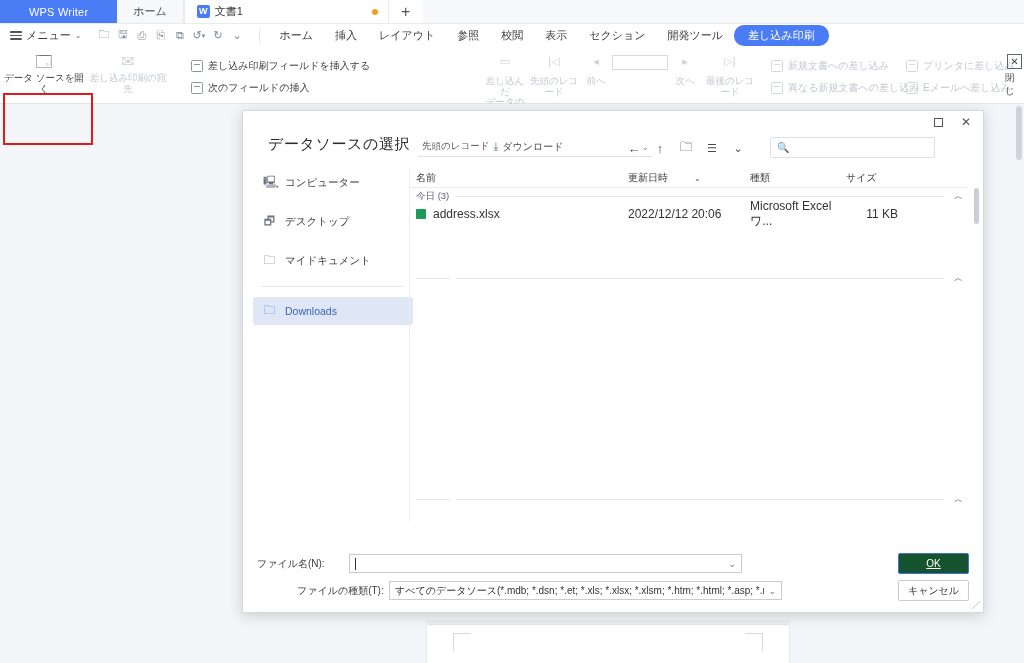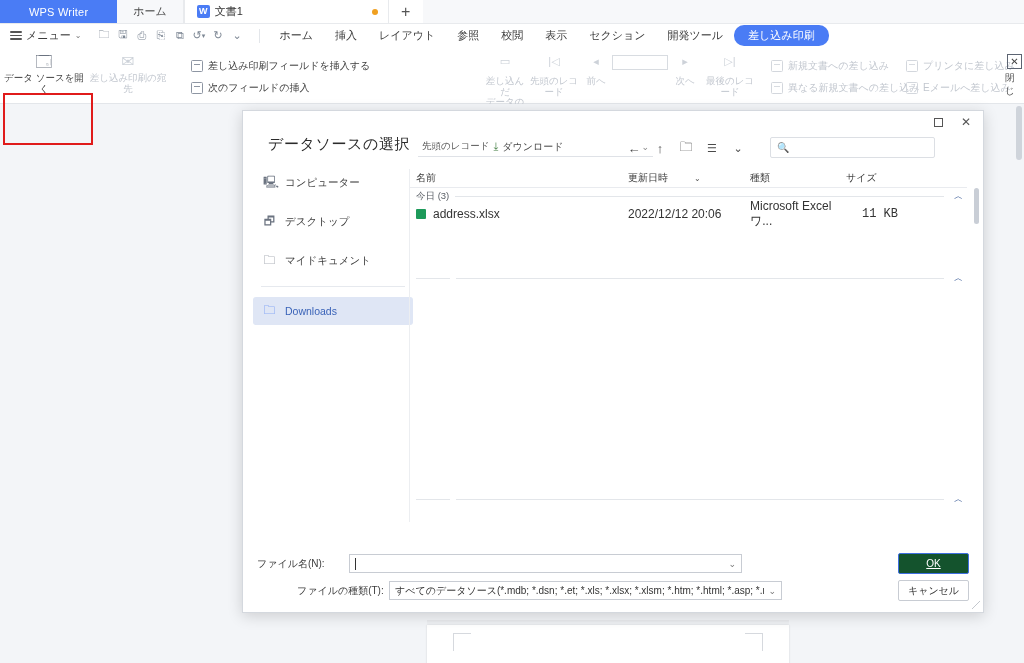--- a/index.html
+++ b/index.html
@@ -216,21 +216,21 @@
     border-left: 1px solid #eceef1;
   }
   .fl-head {
     display: flex; align-items: center; height: 19px;
     font-size: 10px; color: #3c3c3c; border-bottom: 1px solid #e9ebef;
     padding-left: 6px;
   }
   .col-name { width: 212px; }
   .col-date { width: 122px; display: flex; align-items: center; gap: 26px; }
   .col-type { width: 96px; }
-  .col-size { width: 62px; text-align: right; padding-right: 10px; font-family: Liberation Mono, monospace; }
+  .col-size { width: 62px; text-align: right; padding-right: 10px; }
   .sort-caret { font-size: 8px; color: #555; }
 
   .group-row {
     display: flex; align-items: center; gap: 6px; height: 17px;
     font-size: 9.5px; color: #5a5f66; padding-left: 6px;
   }
   .group-line { flex: 1; height: 1px; background: #e3e6ea; }
   .chev-up { color: #2c4f8f; font-size: 9px; padding: 0 4px; }
 
   .file-row {

